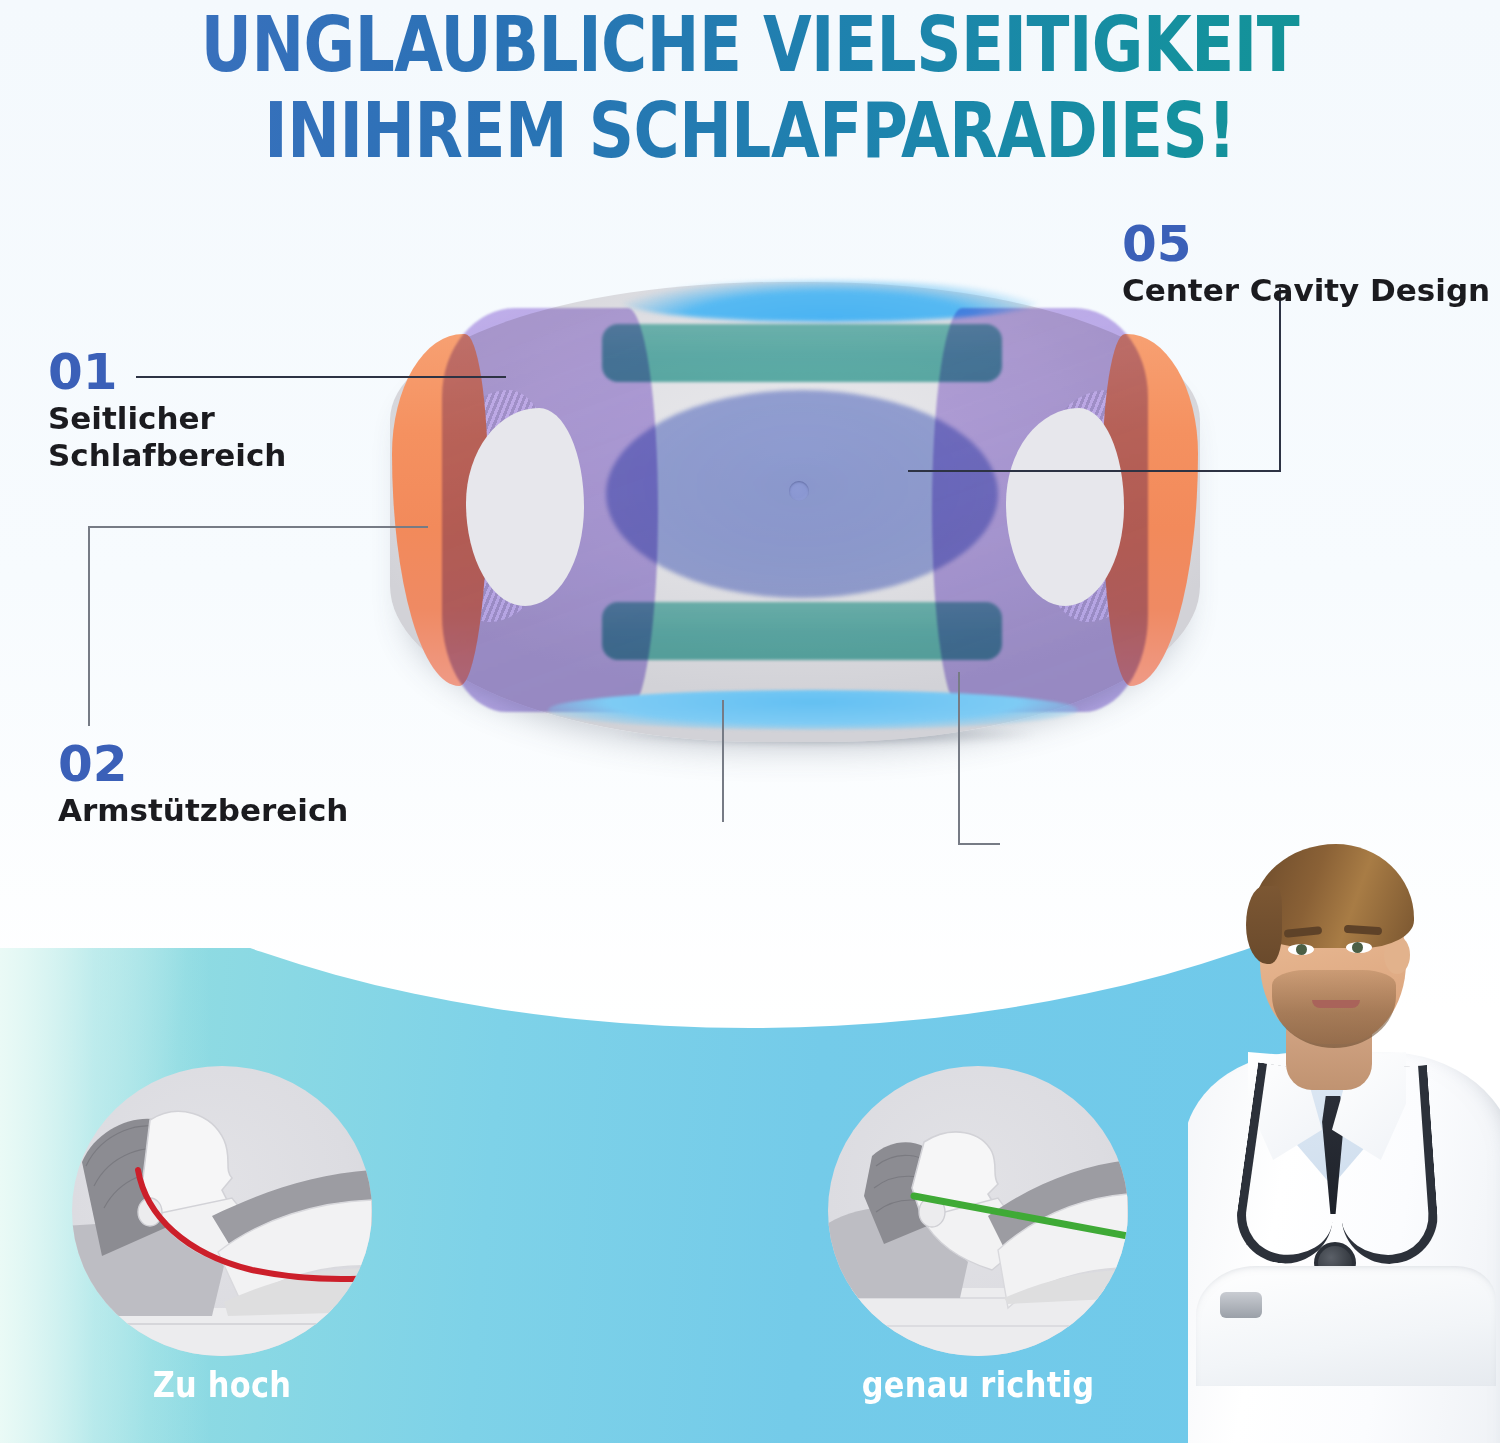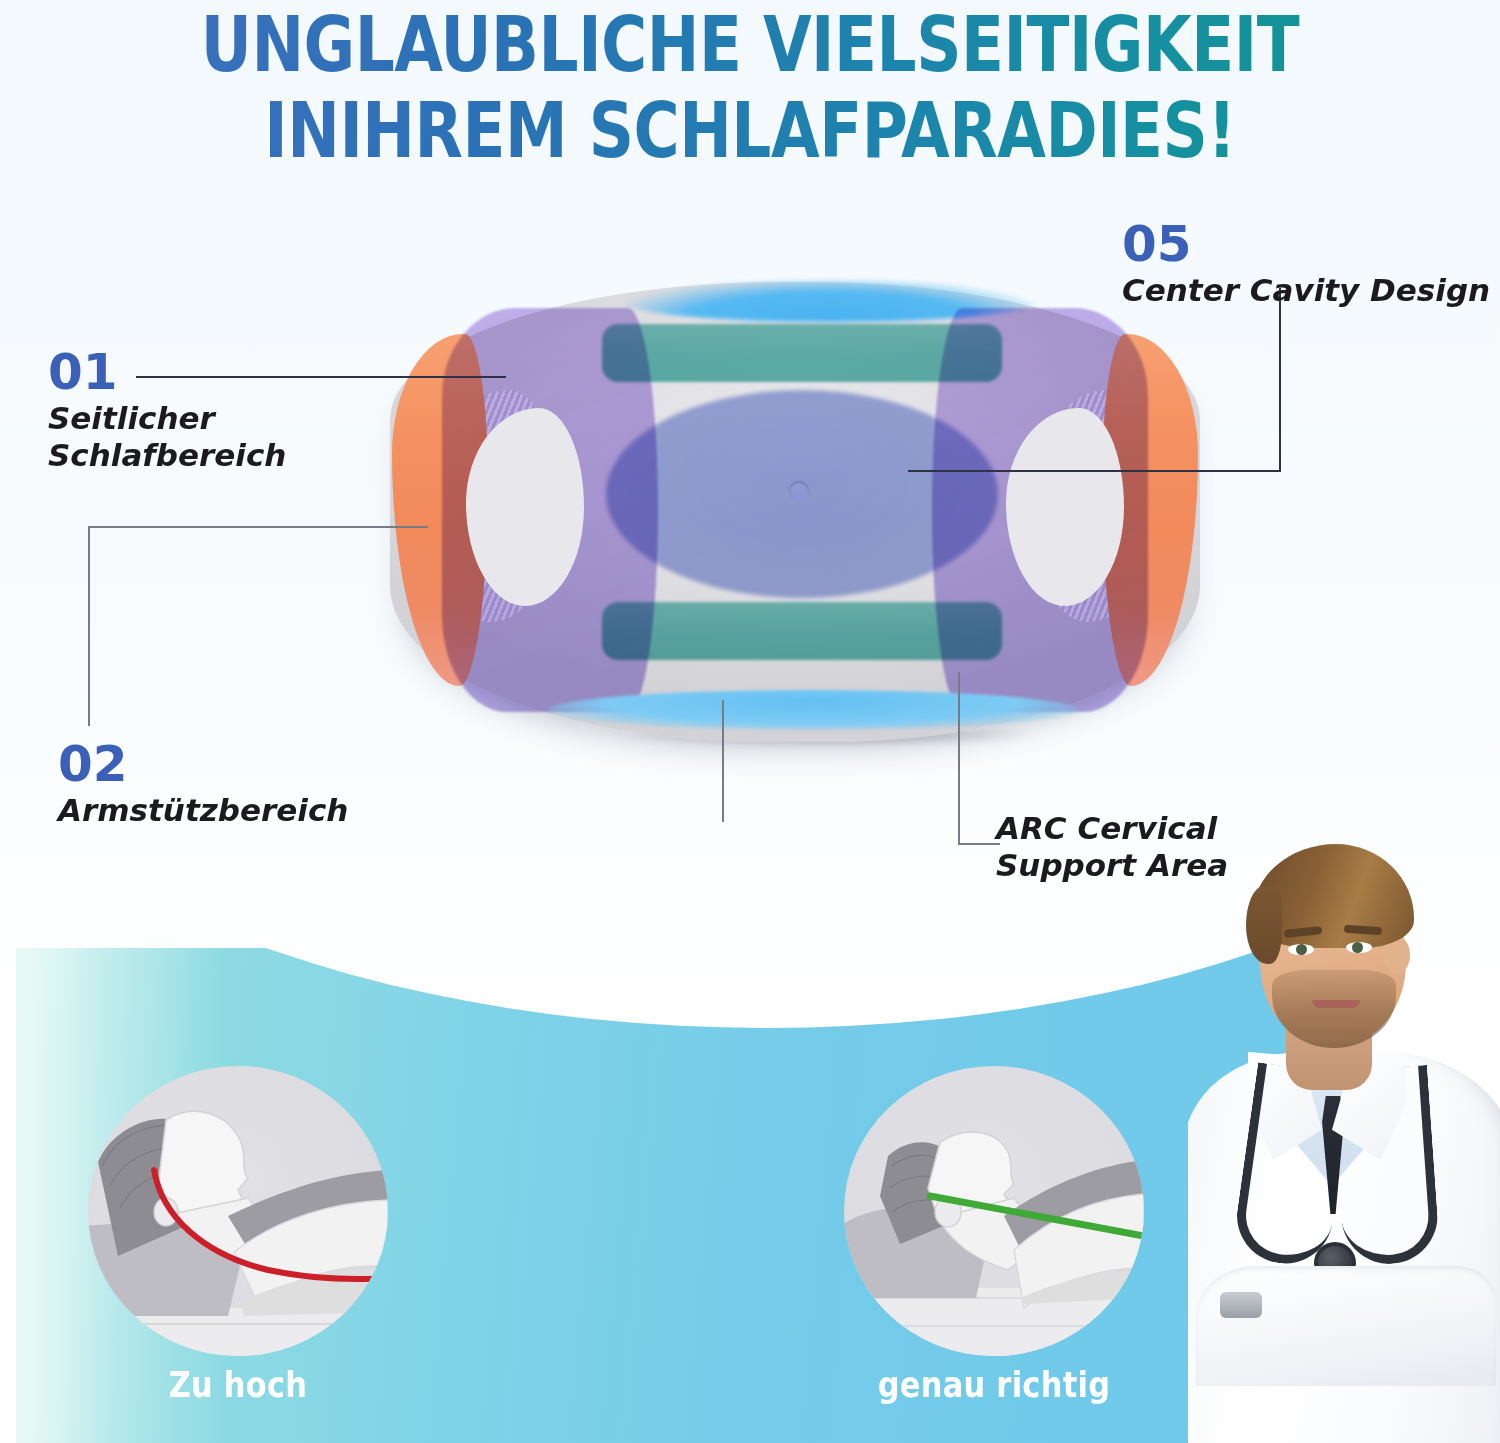--- a/index.html
+++ b/index.html
@@ -138,32 +138,31 @@
     letter-spacing:0px;
   }
   .co-txt {
     font-family:"DejaVu Sans","Liberation Sans", sans-serif;
     font-weight:bold;
     font-size:31px;
     line-height:37px;
     color:#1b1b1f;
     white-space:pre-line;
     margin-top:2px;
-    font-style:italic;
   }
 
   
   .lead { position:absolute; background:#2d3344; }
   .lead.h { height:1.6px; }
   .lead.v { width:1.6px; }
   .lead.gray { background:#767b85; }
 
   
   .lower {
-    position:absolute; left:16px; top:948px; width:1296px; height:495px;
+    position:absolute; left:0; top:948px; width:1296px; height:495px;
     background:linear-gradient(95deg,#d7f2ee 0%,#8fdbe2 14%,#7ed2e8 38%,#74cbe9 62%,#6fc9ea 100%);
     overflow:hidden;
     padding-left:10px;
   }
   
   .lower-bulge {
     position:absolute; left:-130px; top:-390px; width:1760px; height:470px;
     background:linear-gradient(180deg,#fbfdff 0%,#fdfeff 70%,#ffffff 100%);
     border-radius:0 0 52% 52% / 0 0 100% 100%;
   }
@@ -333,22 +332,20 @@
 Schlafbereich</div>
   </div>
 
   <div class="callout" style="left:58px; top:738px;">
     <div class="co-num">02</div>
     <div class="co-txt">Armstützbereich</div>
   </div>
 
 
   <div class="callout" style="left:996px; top:808px;">
-    <div class="co-txt">ARC Cervical
-Support Area</div>
   </div>
 
   <div class="callout" style="left:1122px; top:218px;">
     <div class="co-num">05</div>
     <div class="co-txt">Center Cavity Design</div>
   </div>
 
   <div class="lower">
     <div class="lower-bulge"></div>
     <div class="lower-leftfade"></div>

